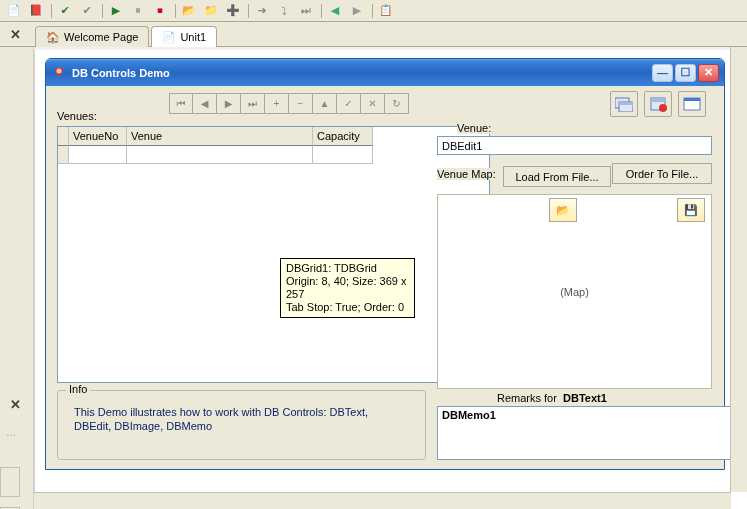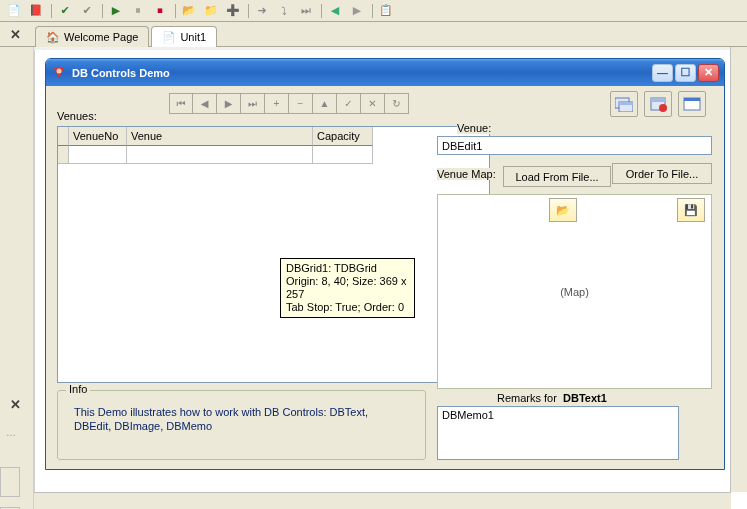--- a/index.html
+++ b/index.html
@@ -232,21 +232,21 @@
         <div style="color:#0a246a; line-height:14px;">
           <div>This Demo illustrates how to work with DB Controls: DBText,</div>
           <div>DBEdit, DBImage, DBMemo</div>
         </div>
       </div>
 
       <span class="label" style="left:408px; top:306px;margin-left:40px;">
         <span>Remarks for</span>
         &nbsp;<b>DBText1</b>
       </span>
-      <div class="memo" style="left:388px; top:320px; width:242px; height:54px;">
+      <div class="memo" style="left:388px; top:320px; width:294px; height:54px;font-weight:bold;">
         <span>DBMemo1</span>
       </div>
 
     </div>
   </div>
 
   <div class="tooltip">
     <div>DBGrid1: TDBGrid</div>
     <div>Origin: 8, 40; Size: 369 x 257</div>
     <div>Tab Stop: True; Order: 0</div>

